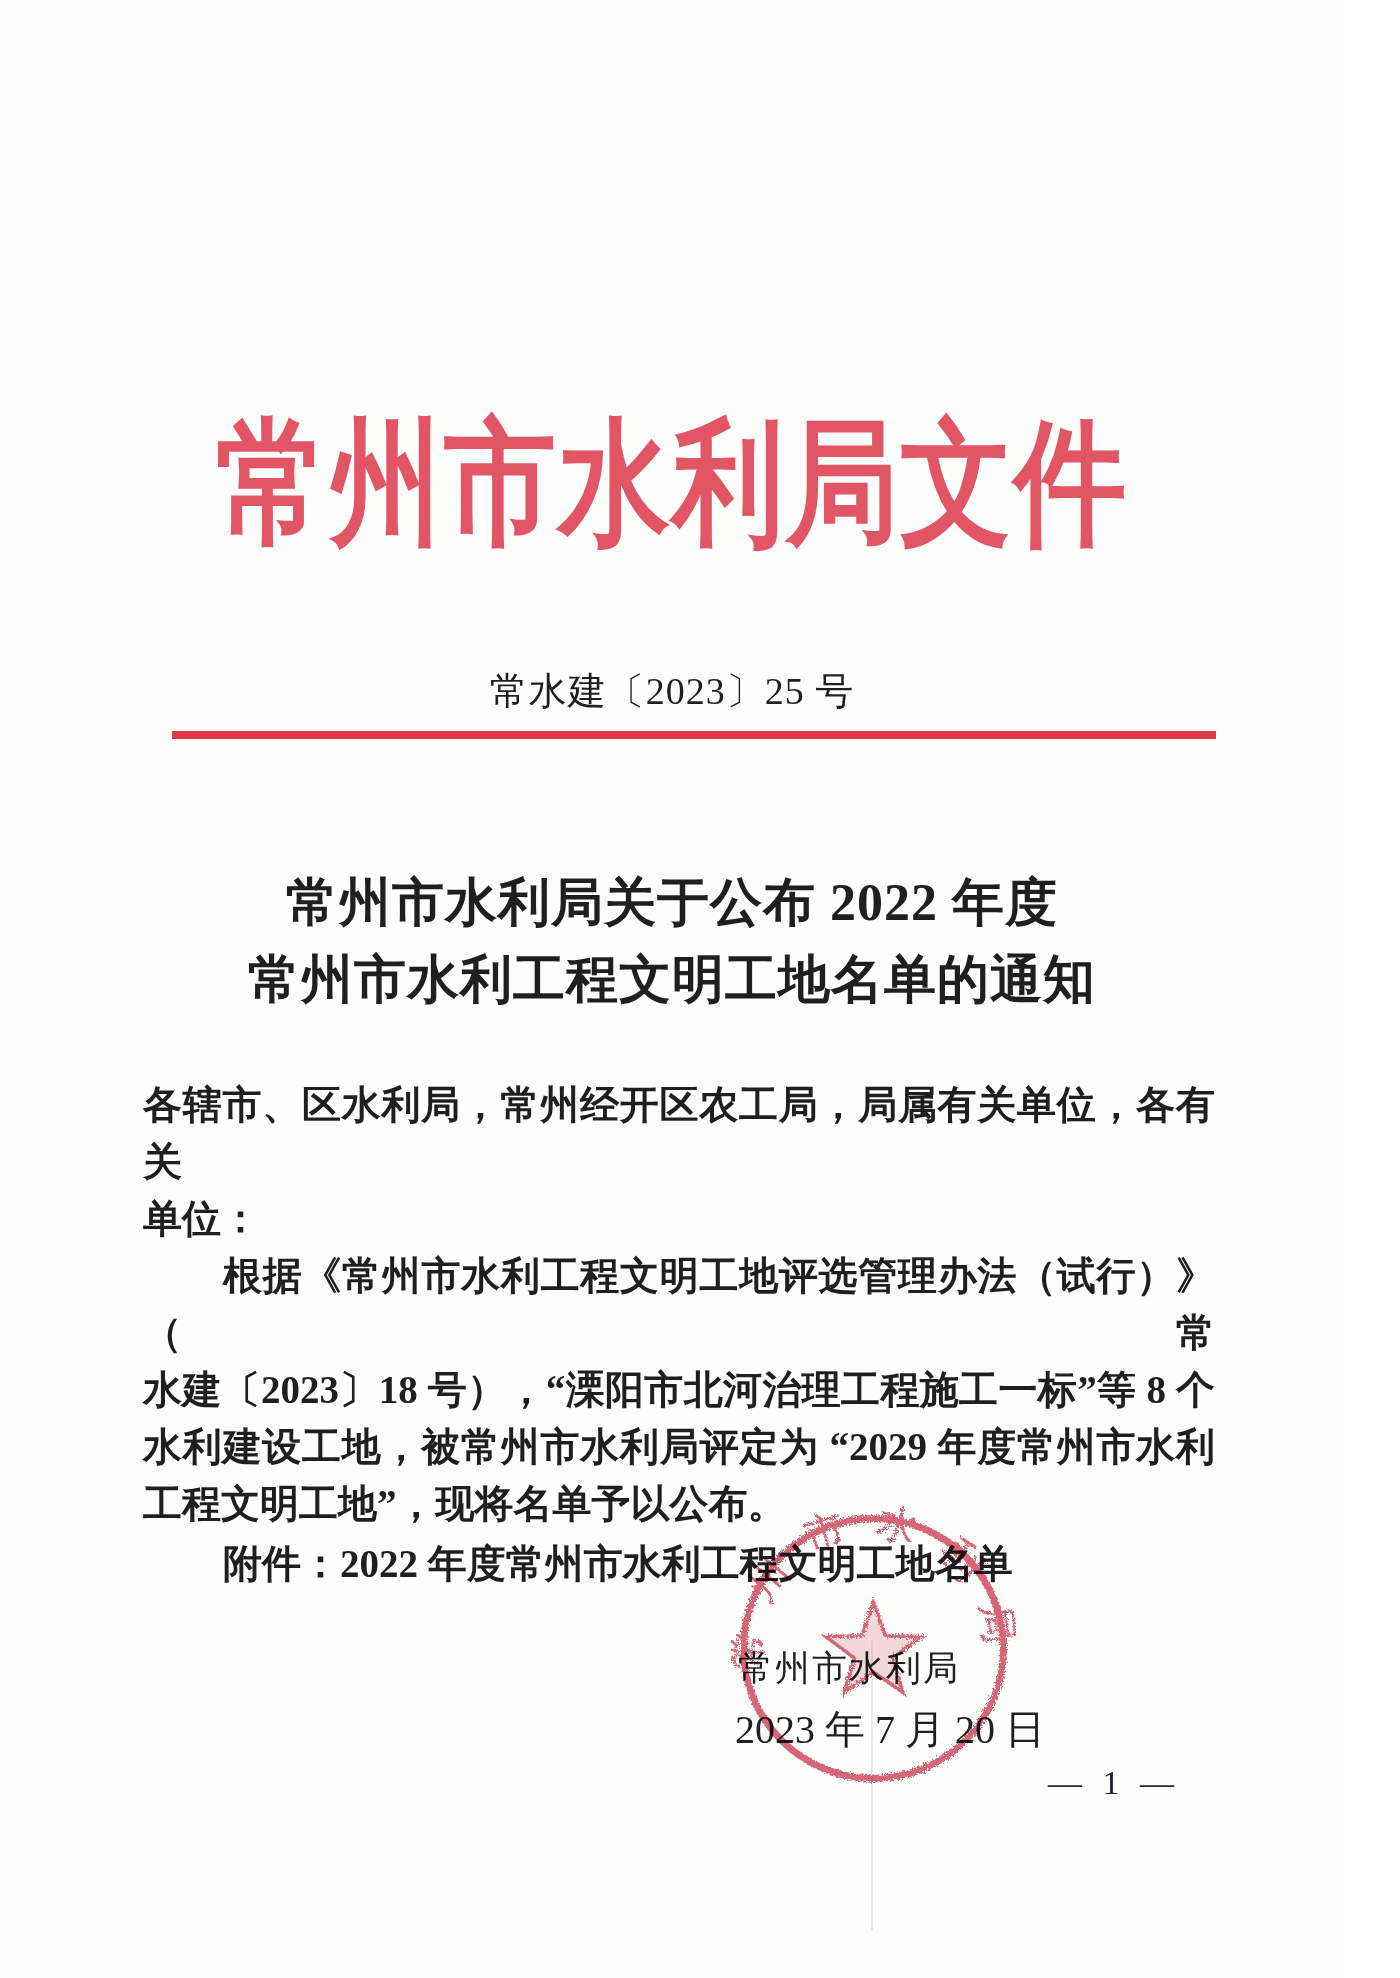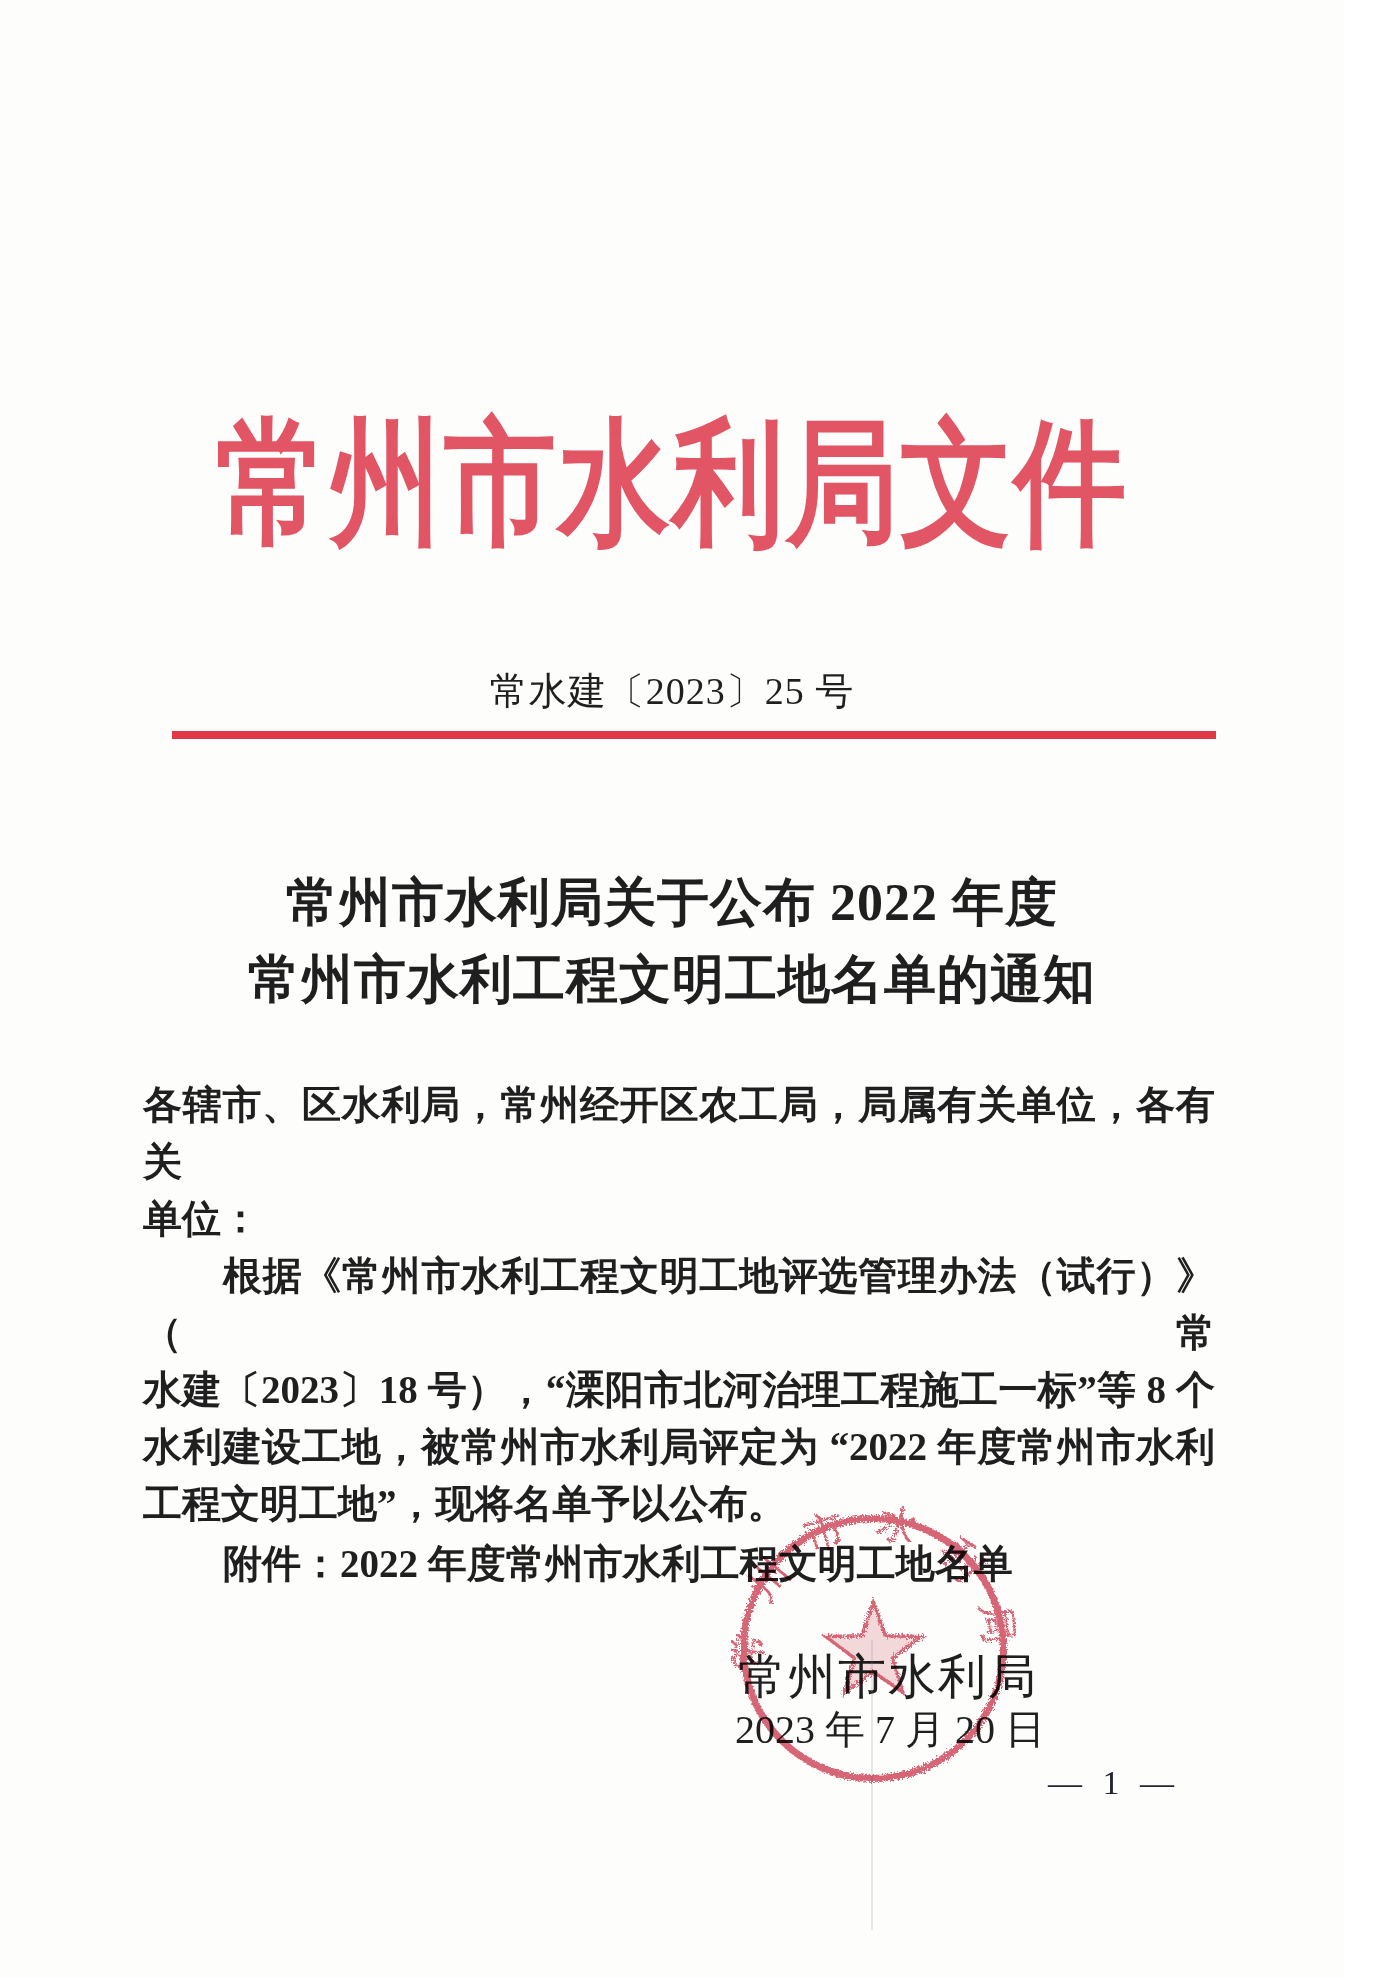--- a/index.html
+++ b/index.html
@@ -31,21 +31,21 @@
   .body-text {
     position:absolute; left:143px; top:1076px; width:1072px;
     font-size:39px; line-height:57px;
   }
   .line { min-height:57px;font-weight:bold; }
   .fill { text-align:justify; text-align-last:justify; }
   .indent { text-indent:80px; }
   .attachment { margin-top:3px; }
   .signature {
     position:absolute; top:1645px; left:738px; width:300px;
-    text-align:left; font-size:48px; letter-spacing:2px;
+    text-align:left; font-size:35px; letter-spacing:2px;
   }
   .sig-date {
     position:absolute; top:1702px; left:690px; width:400px;
     text-align:center; font-size:40px;
   }
   .page-number {
     position:absolute; top:1764px; left:1048px;
     font-size:34px; letter-spacing:6px; color:#22242e;
   }
   .seal {
@@ -72,21 +72,21 @@
   <div class="doc-title">
     <div>常州市水利局关于公布 2022 年度</div>
     <div>常州市水利工程文明工地名单的通知</div>
   </div>
 
   <div class="body-text">
     <div class="line fill">各辖市、区水利局，常州经开区农工局，局属有关单位，各有关</div>
     <div class="line">单位：</div>
     <div class="line fill indent">根据《常州市水利工程文明工地评选管理办法（试行）》（常</div>
     <div class="line fill">水建〔2023〕18 号），“溧阳市北河治理工程施工一标”等 8 个</div>
-    <div class="line fill">水利建设工地，被常州市水利局评定为 “2022 年度常州市水利</div>
+    <div class="line fill">水利建设工地，被常州市水利局评定为 “2029 年度常州市水利</div>
     <div class="line">工程文明工地”，现将名单予以公布。</div>
     <div class="line indent attachment">附件：2022 年度常州市水利工程文明工地名单</div>
   </div>
 
   <div class="signature">常州市水利局</div>
 
   <div class="sig-date">2023 年 7 月 20 日</div>
 
   <div class="scan-line"></div>
 

